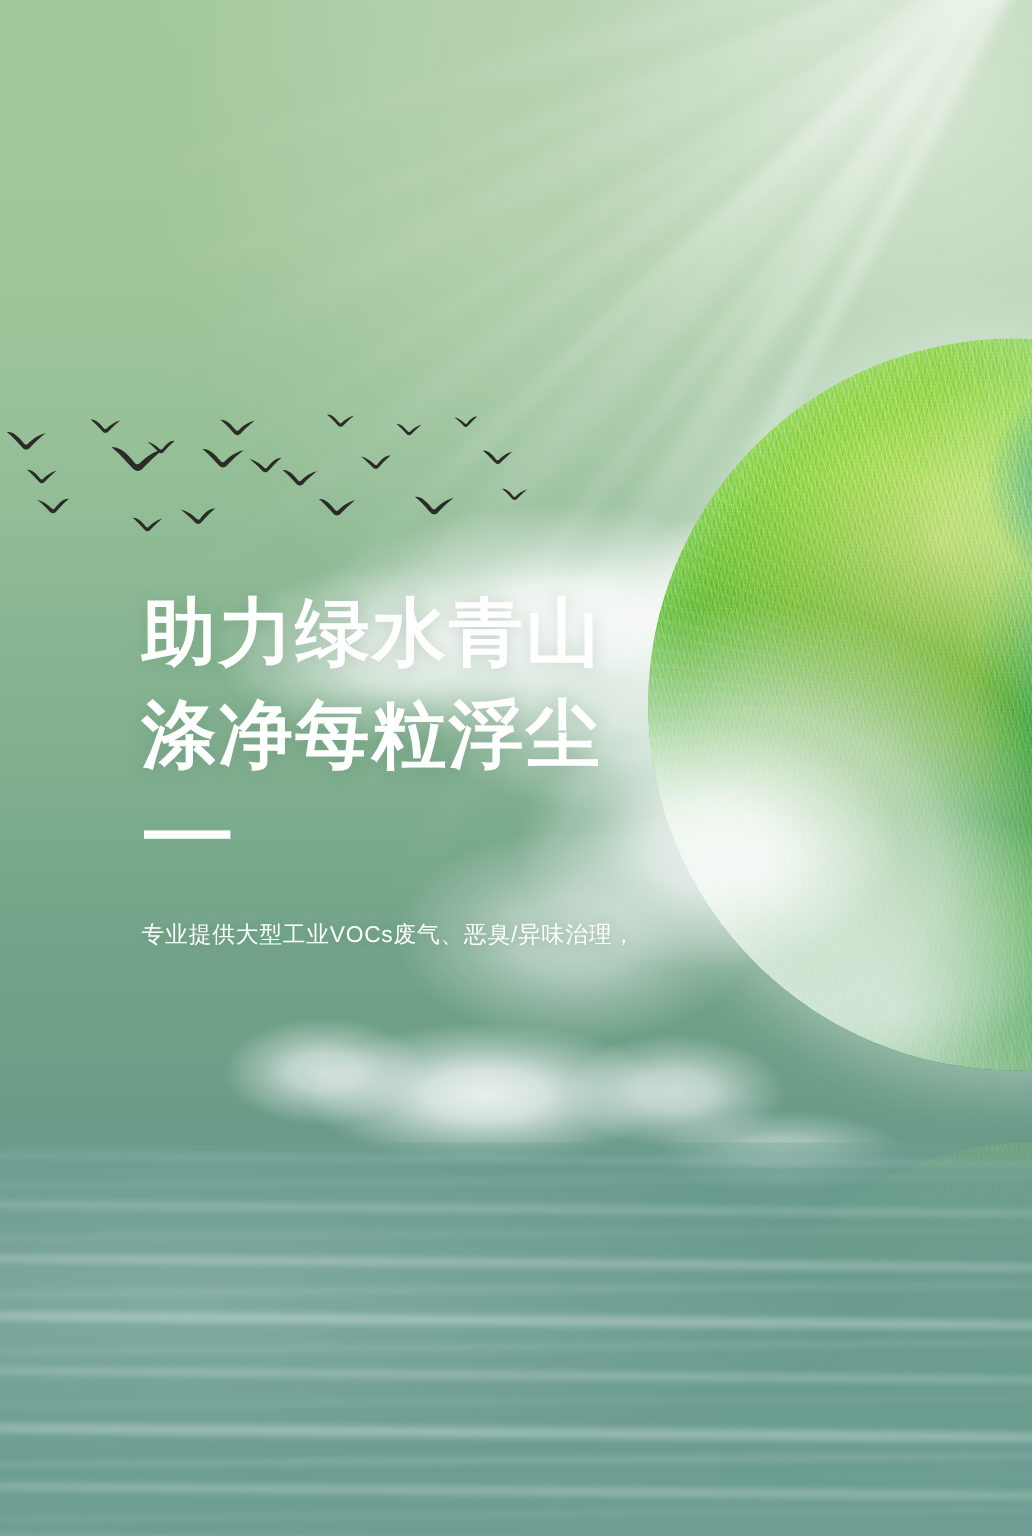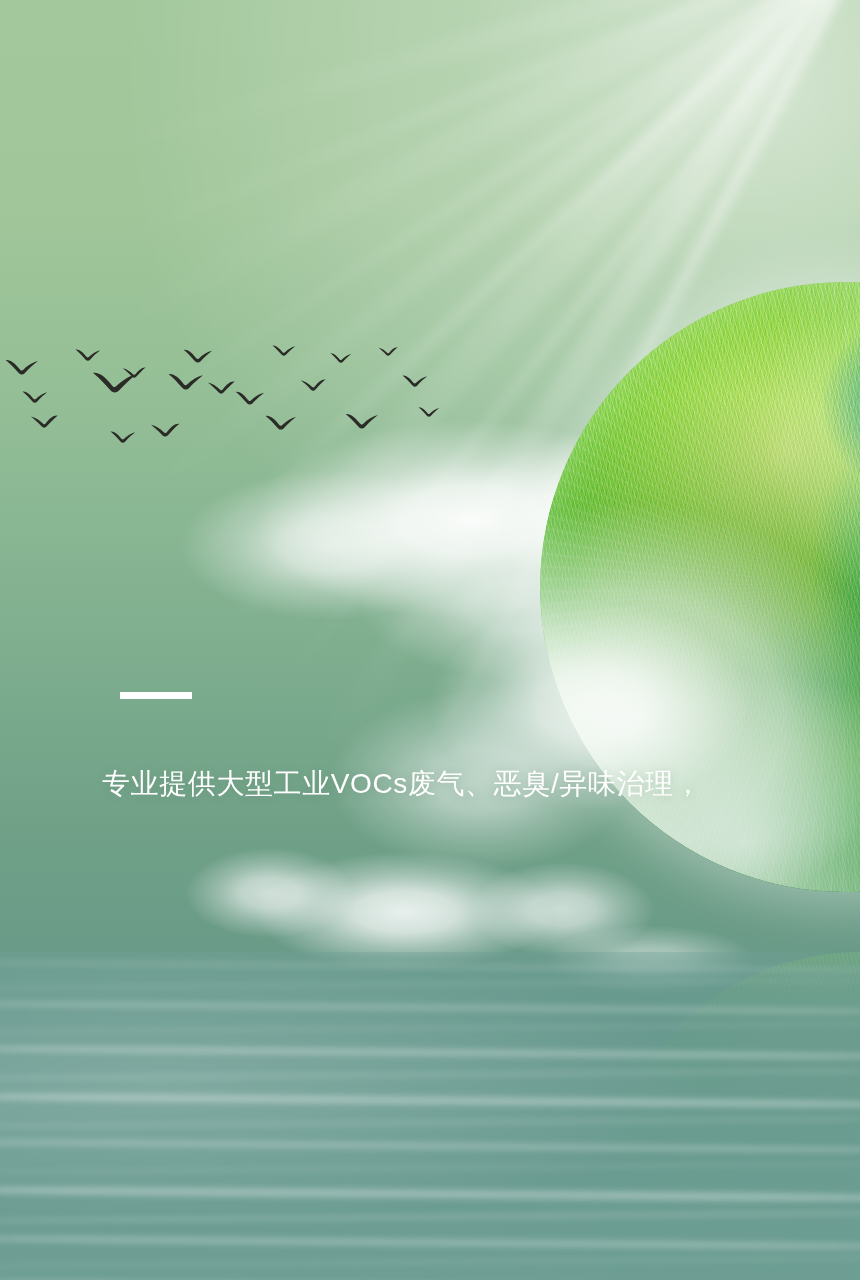--- a/index.html
+++ b/index.html
@@ -191,23 +191,23 @@
     white-space:nowrap;
     text-shadow:0 2px 14px rgba(80,120,90,.28);
   }
   .headline.l1{top:497px;}
   .headline.l2{top:582px;}
   .rule{
     position:absolute;left:120px;top:692px;
     width:72px;height:7px;background:#ffffff;
   }
   .sub{
-    position:absolute;left:102px;
+    position:absolute;left:118px;
     color:#ffffff;
-    font-size:28px;
+    font-size:19px;
     line-height:1;
     letter-spacing:.6px;
     white-space:nowrap;
     text-shadow:0 1px 8px rgba(70,110,85,.25);
   }
   .sub.s1{top:770px;}
   .sub.s2{top:815px;}
 </style>
 </head>
 <body>
@@ -333,17 +333,19 @@
       </svg>
       <svg class="bird" viewBox="0 0 100 54" width="26" height="14.040000000000001" style="left: 402px; top: 44px;">
         <path d="M2 6 C16 4 30 16 44 34 C46 37 50 38 53 35 C66 22 82 12 97 9 C85 18 72 30 58 45 C53 50 46 50 41 45 C29 32 15 16 2 6 Z" fill="#2b2b28"></path>
       </svg>
       <svg class="bird" viewBox="0 0 100 54" width="22" height="11.88" style="left: 418px; top: 76px;">
         <path d="M2 6 C16 4 30 16 44 34 C46 37 50 38 53 35 C66 22 82 12 97 9 C85 18 72 30 58 45 C53 50 46 50 41 45 C29 32 15 16 2 6 Z" fill="#2b2b28"></path>
       </svg>
     </div>
 
   <div class="copy">
+    <div class="headline l1">助力绿水青山</div>
+    <div class="headline l2">涤净每粒浮尘</div>
     <div class="rule"></div>
     <div class="sub s1">专业提供大型工业VOCs废气、恶臭/异味治理，</div>
   </div>
 
 </div>
 
 </body></html>

